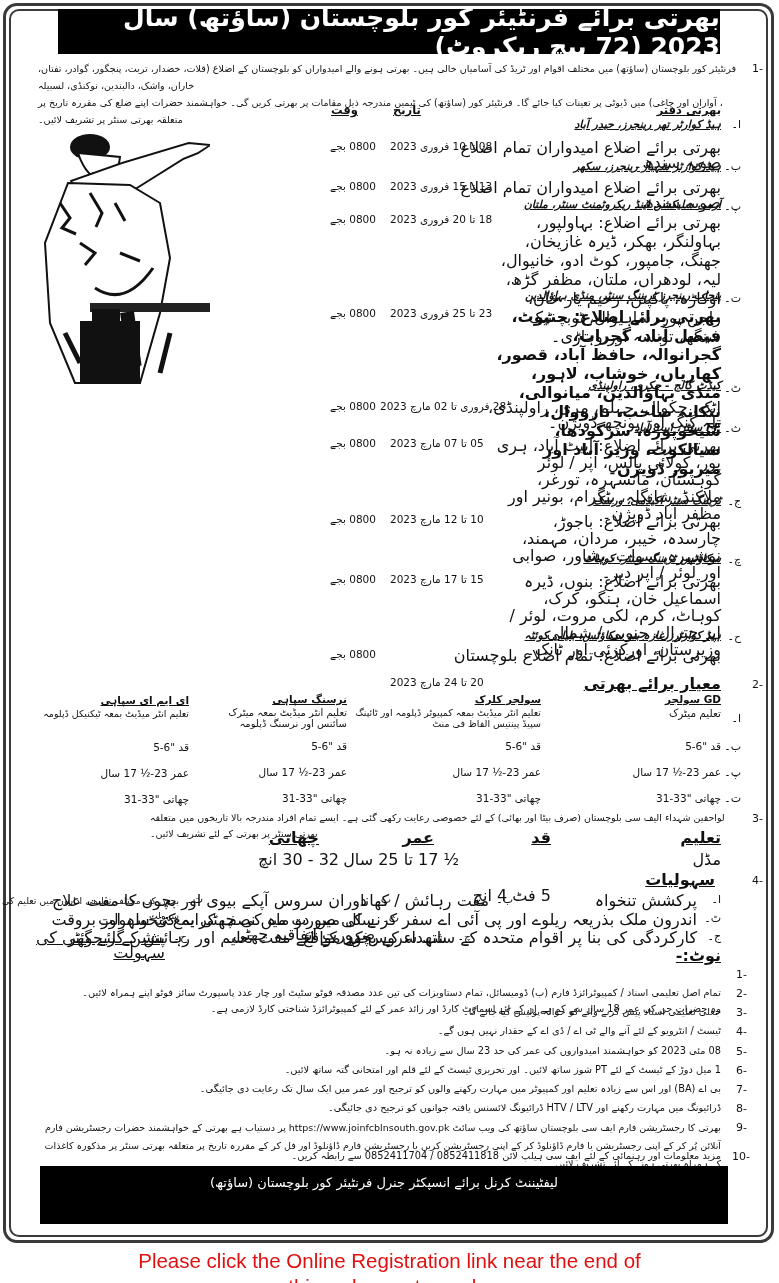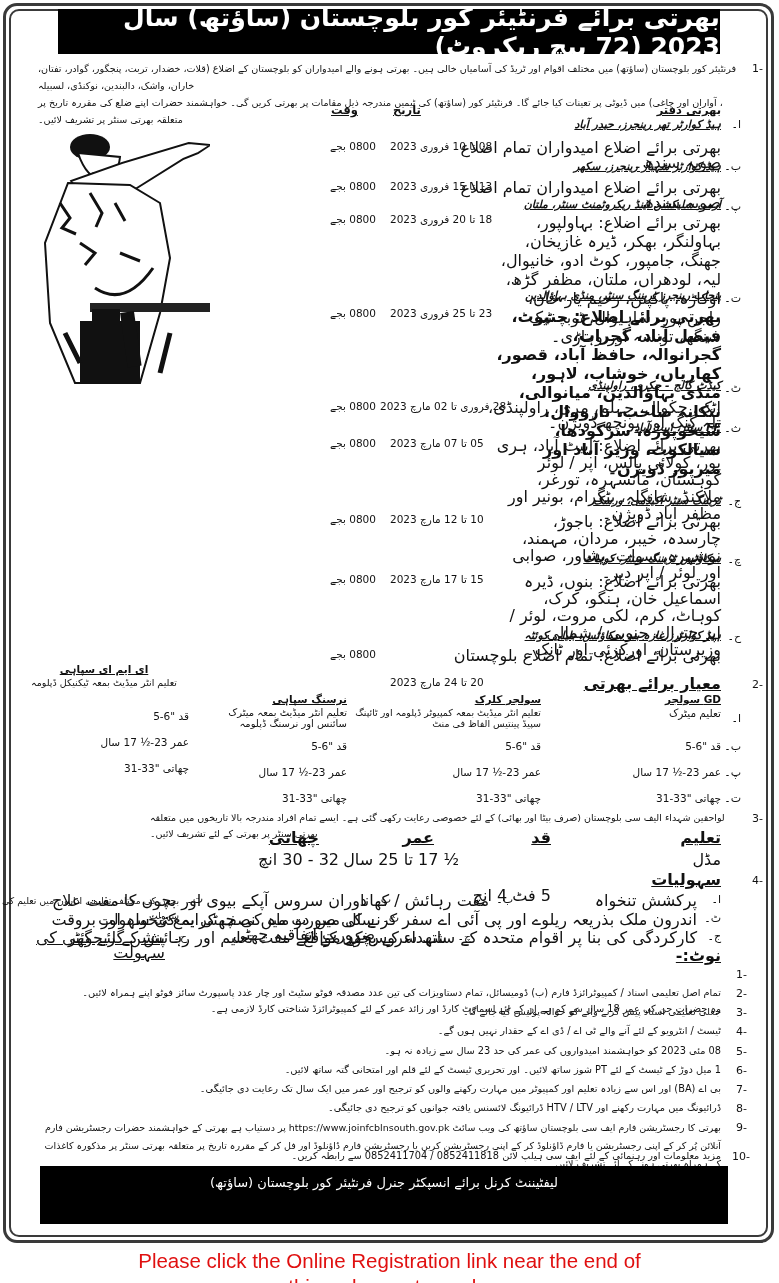--- a/index.html
+++ b/index.html
@@ -137,21 +137,21 @@
     <div style="position:absolute; top:73px; right:0; white-space:nowrap;">عمر 23-½ 17 سال</div>
     <div style="position:absolute; top:99px; right:0;">چھاتی "33-31</div>
   </div>
   <div class="cols4" style="right:432px; top:693px; width:150px;">
     <div class="hr">نرسنگ سپاہی</div>
     <div style="margin-top:2px; font-size:10px;">تعلیم انٹر میڈیٹ بمعہ میٹرک سائنس اور نرسنگ ڈپلومہ</div>
     <div style="position:absolute; top:47px; right:0;">قد "6-5</div>
     <div style="position:absolute; top:73px; right:0; white-space:nowrap;">عمر 23-½ 17 سال</div>
     <div style="position:absolute; top:99px; right:0;">چھاتی "33-31</div>
   </div>
-  <div class="cols4" style="right:590px; top:663px; width:170px;text-align:center;">
+  <div class="cols4" style="right:590px; top:694px; width:170px;">
     <div class="hr">ای ایم ای سپاہی</div>
     <div style="margin-top:2px; font-size:9.5px;">تعلیم انٹر میڈیٹ بمعہ ٹیکنیکل ڈپلومہ</div>
     <div style="position:absolute; top:47px; right:0;">قد "6-5</div>
     <div style="position:absolute; top:73px; right:0; white-space:nowrap;">عمر 23-½ 17 سال</div>
     <div style="position:absolute; top:99px; right:0;">چھاتی "33-31</div>
   </div>
 </div>
 
 <span class="num" style="left:752px; top:812px;">3-</span>
 <div class="para" style="left:150px; top:810px; width:594px; font-size:9.5px;">لواحقین شہداء الیف سی بلوچستان (صرف بیٹا اور بھائی) کے لئے خصوصی رعایت رکھی گئی ہے۔ ایسے تمام افراد مندرجہ بالا تاریخوں میں متعلقہ بھرتی سنٹر پر بھرتی کے لئے تشریف لائیں۔</div>
@@ -160,21 +160,21 @@
   <span class="row hr" style="right:228px; top:830px;">قد</span>
   <span class="row hr" style="right:345px; top:830px;">عمر</span>
   <span class="row hr" style="right:460px; top:830px;">چھاتی</span>
   <span class="row" style="right:58px; top:852px;">مڈل</span>
   <span class="row" style="right:228px; top:852px;margin-top:36px;">5 فٹ 4 انچ</span>
   <span class="row" style="right:320px; top:852px;">½ 17 تا 25 سال</span>
   <span class="row" style="right:440px; top:852px;">32 - 30 انچ</span>
 </div>
 
 <span class="num" style="left:752px; top:874px;">4-</span>
-<span class="row hr" style="right:58px; top:872px;">سہولیات</span>
+<span class="row hr" style="right:64px; top:872px;">سہولیات</span>
 <div style="font-size:9.8px;">
   <span class="letter" style="right:58px; top:893px;">ا۔</span>
   <span class="row" style="right:82px; top:893px;">پرکشش تنخواہ</span>
   <span class="letter" style="right:266px; top:893px;">ب۔</span>
   <span class="row" style="right:290px; top:893px;">مفت رہائش / کھانا</span>
   <span class="letter" style="right:388px; top:893px;">پ۔</span>
   <span class="row" style="right:412px; top:893px;">دوران سروس آپکے بیوی اور بچوں کا مفت علاج</span>
   <span class="letter" style="right:576px; top:893px;">ت۔</span>
   <span class="row" style="right:600px; top:893px; font-size:9.3px;">بچوں کی مختلف تعلیمی اداروں میں تعلیم کی سہولت</span>
 

